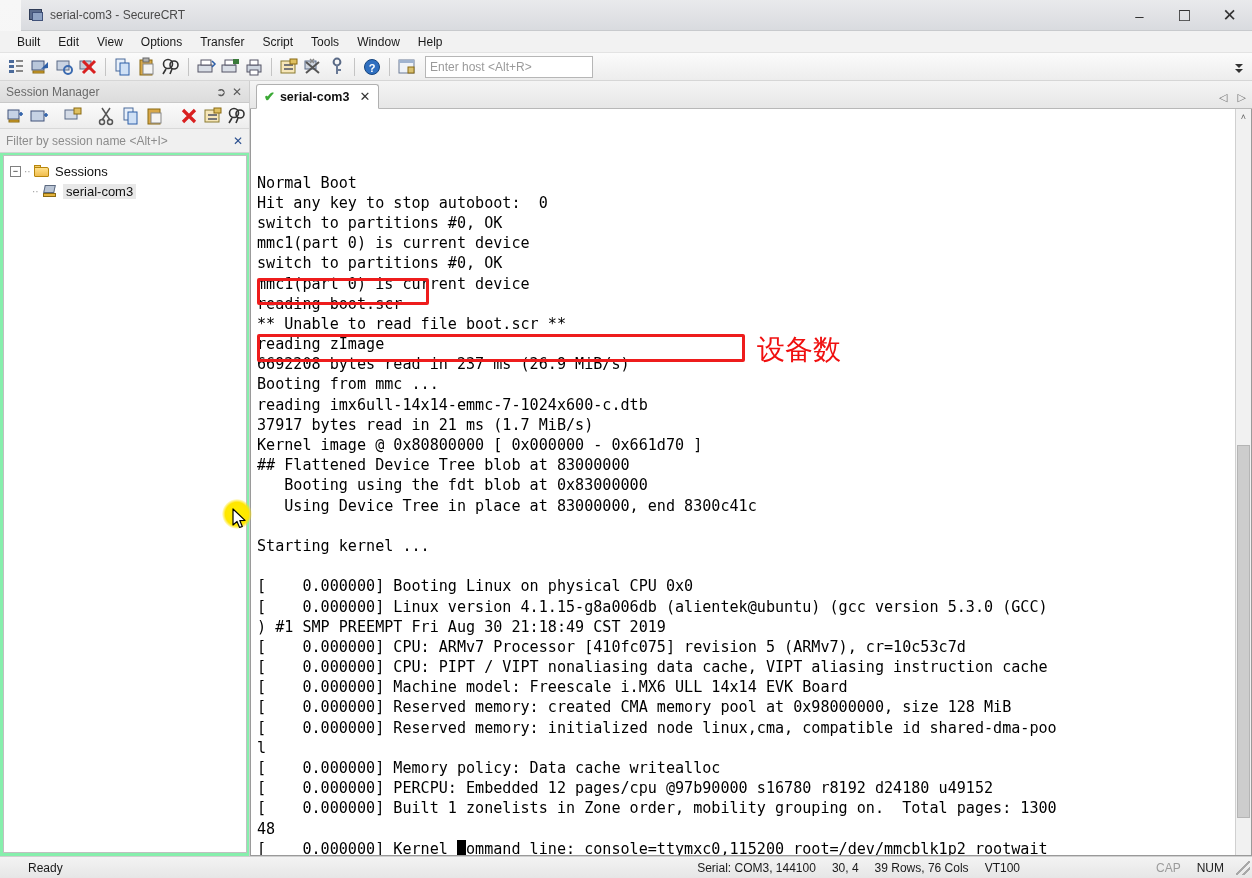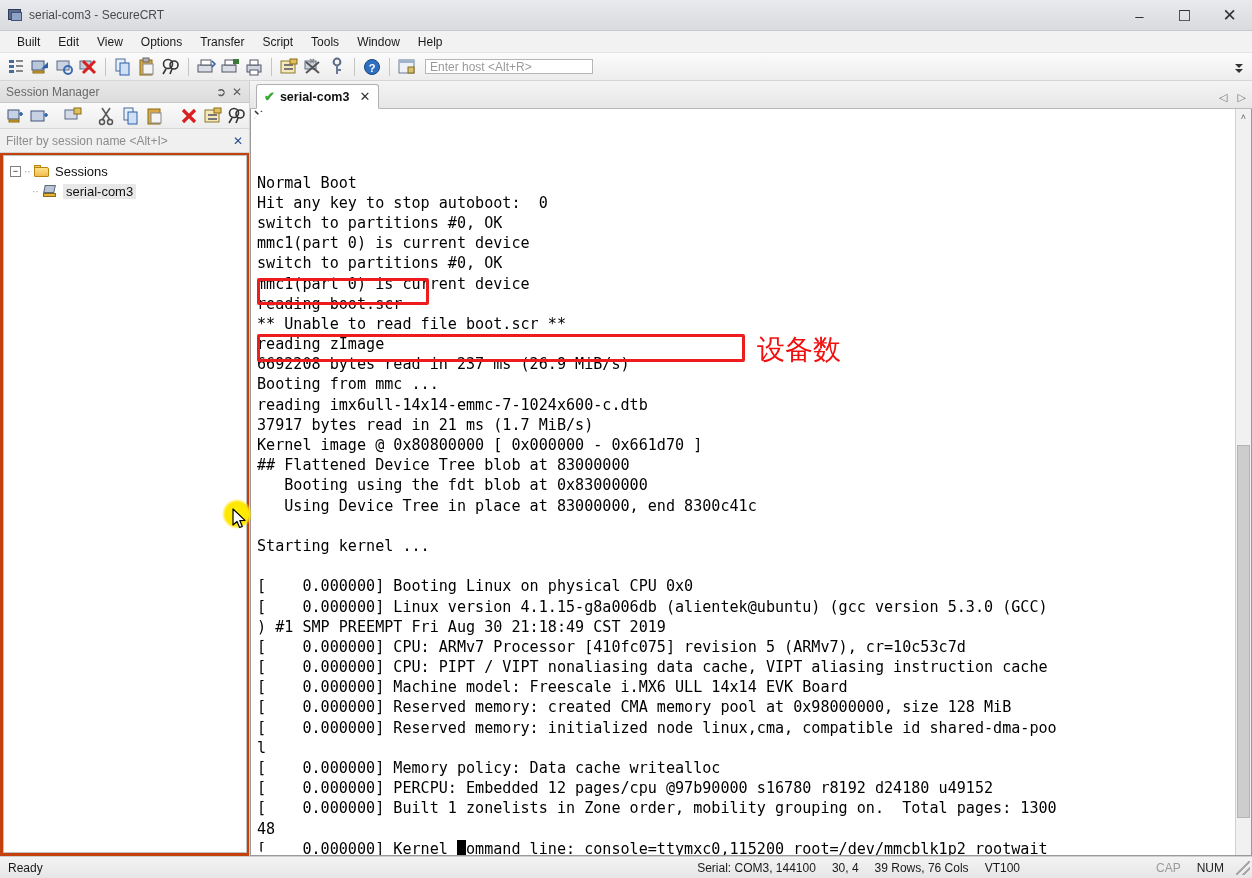--- a/index.html
+++ b/index.html
@@ -17,20 +17,21 @@
     background: linear-gradient(#f7f7f7, #eaeaea);
   }
 
   
   .titlebar {
     height: 31px; flex: 0 0 31px;
     background: linear-gradient(#e9eaec, #d9dbdf);
     border-bottom: 1px solid #c8cacd;
     display: flex; align-items: center;
     position: relative;
+    margin-left: 21px;
   }
   .app-icon {
     width: 16px; height: 16px; margin: 0 6px 0 7px;
     position: relative; flex: 0 0 16px;
   }
   .app-icon .bx {
     position: absolute; left: 1px; top: 2px;
     width: 13px; height: 11px;
     background: #5a6b8c; border: 1px solid #2f3c57;
   }
@@ -82,42 +83,42 @@
     display: flex; align-items: center;
     border-bottom: 1px solid #d6d6d6;
     padding-left: 4px;
   }
   .tb-ico {
     width: 22px; height: 22px; margin: 0 1px;
     position: relative; display: inline-block;
   }
   .sep { width: 1px; height: 18px; background: #c4c4c4; margin: 0 5px; }
   .hostbox {
-    width: 168px; height: 15px; margin-left: 6px;
+    width: 168px; height: 22px; margin-left: 6px;
     background: #fff; border: 1px solid #b6b6b6;
     font-size: 12px; color: #9a9a9a;
     display: flex; align-items: center; padding-left: 4px;
     white-space: nowrap;
   }
   .tb-right-dd {
     margin-left: auto; margin-right: 6px;
     width: 14px; height: 14px; position: relative;
   }
 
   
   .body {
     flex: 1 1 auto; display: flex; min-height: 0;
     background: #f0f0f0;
   }
 
   
   .sessionpane {
     width: 250px; flex: 0 0 250px;
     display: flex; flex-direction: column;
-    background: #c2410c;
+    background: #86efac;
     border-right: 1px solid #cfcfcf;
   }
   .sp-header {
     height: 22px; display: flex; align-items: center;
     background: linear-gradient(#e8e8e8, #dcdcdc);
     border-bottom: 1px solid #c9c9c9;
     padding: 0 4px 0 6px;
   }
   .sp-title { font-size: 12px; color: #6a6a6a; flex: 1; }
   .sp-pin, .sp-close {
@@ -216,21 +217,20 @@
     border: 1px solid #9a9a9a; border-top: none;
   }
   .terminal {
     flex: 1 1 auto; overflow: hidden; position: relative;
     background: #ffffff;
     padding: 3px 0 0 6px;
     font-family: "DejaVu Sans Mono", monospace;
     font-size: 15.1px; line-height: 20.2px;
     color: #000; white-space: pre;
     letter-spacing: 0px;
-    border-radius: 21px;
   }
   .termline { height: 20.2px; }
   .vscroll {
     width: 16px; flex: 0 0 16px;
     background: #f1f1f1; border-left: 1px solid #d0d0d0;
     display: flex; flex-direction: column; align-items: center;
     position: relative;
   }
   .vs-arrow { font-size: 9px; color: #666; height: 16px; line-height: 16px; }
   .vs-thumb {
@@ -257,21 +257,21 @@
   .block-cursor {
     position: absolute; background: #000; width: 9px; height: 17px;
   }
 
   
   .statusbar {
     height: 22px; flex: 0 0 22px;
     background: linear-gradient(#f3f3f3, #e6e6e6);
     border-top: 1px solid #cfcfcf;
     display: flex; align-items: center;
-    font-size: 12px; color: #1a1a1a;
+    font-size: 12px; color: #1a1a1a; padding-left: 20px;
   }
   .sb-ready { padding-left: 8px; }
   .sb-seg { padding: 0 8px; white-space: nowrap; }
   .sb-cap { color: #9b9b9b; }
   .sb-num { color: #222; }
   .sb-grip {
     width: 14px; height: 14px; margin-left: 4px; margin-right: 2px;
     background:
       linear-gradient(135deg, transparent 45%, #a8a8a8 45%, #a8a8a8 55%, transparent 55%),
       linear-gradient(135deg, transparent 70%, #a8a8a8 70%, #a8a8a8 80%, transparent 80%);

